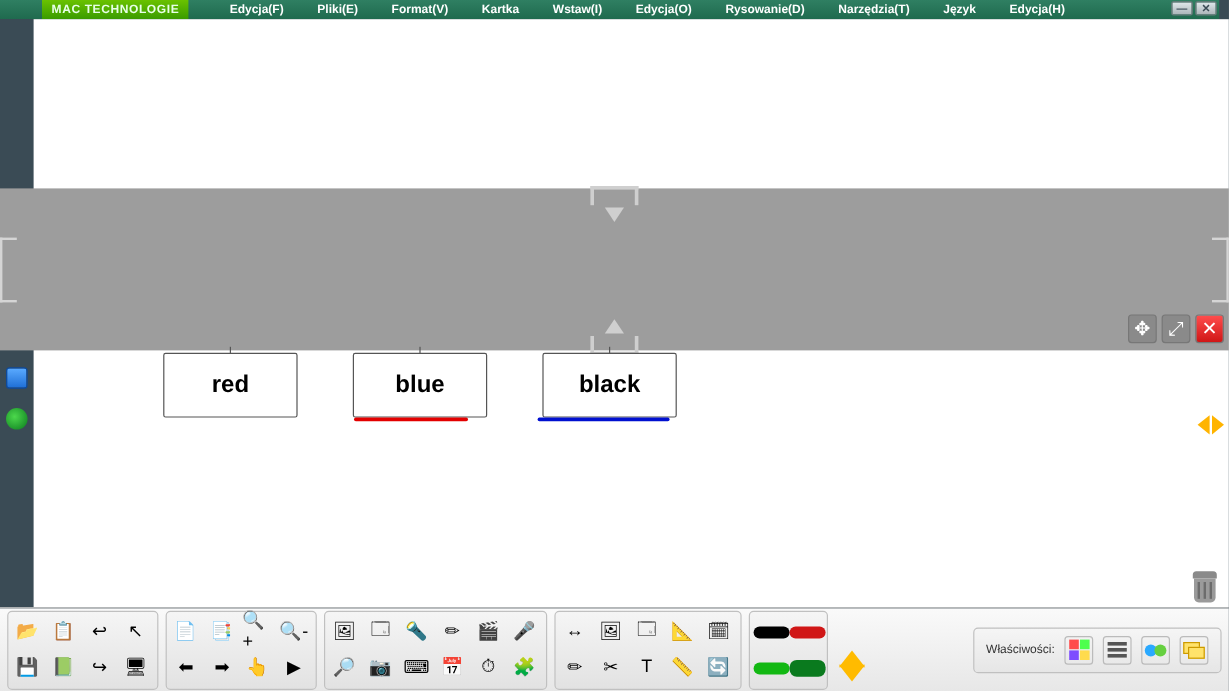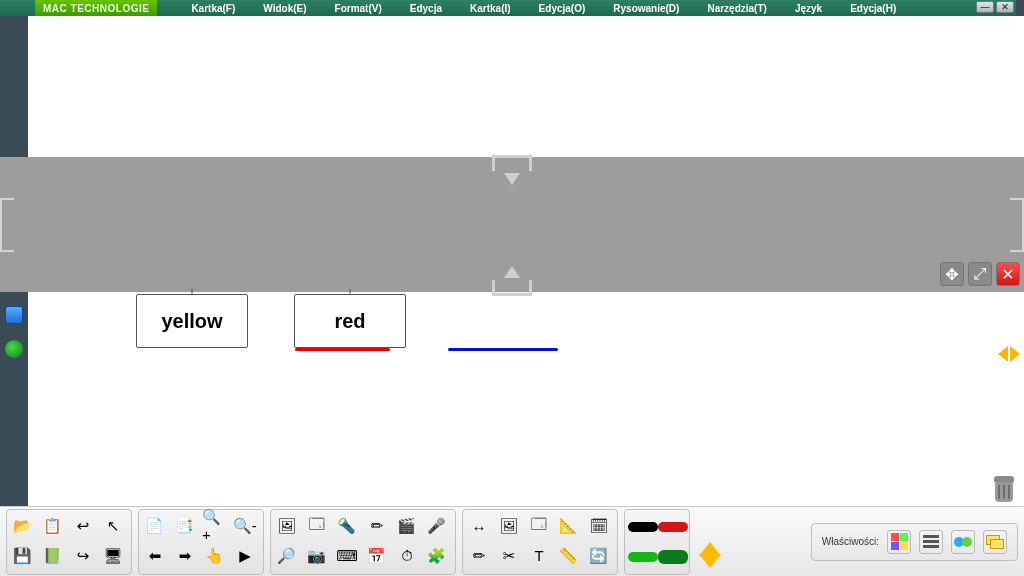--- a/index.html
+++ b/index.html
@@ -119,25 +119,25 @@
   .bigarrow{ width:28px;height:56px; display:flex;align-items:center;justify-content:center;}
   .bigarrow div{width:0;height:0;border-left:11px solid transparent;border-right:11px solid transparent;}
   .bigarrow .up{border-bottom:14px solid #ffbb00;margin-bottom:-2px;}
   .bigarrow .dn{border-top:14px solid #ffbb00;}
 </style>
 </head>
 <body>
 
 <div class="menubar">
   <div class="brand">MAC TECHNOLOGIE</div>
-  <div class="menu-item">Kartka(F)</div>
-  <div class="menu-item">Widok(E)</div>
+  <div class="menu-item">Edycja(F)</div>
+  <div class="menu-item">Pliki(E)</div>
   <div class="menu-item">Format(V)</div>
-  <div class="menu-item">Edycja</div>
-  <div class="menu-item">Kartka(I)</div>
+  <div class="menu-item">Kartka</div>
+  <div class="menu-item">Wstaw(I)</div>
   <div class="menu-item">Edycja(O)</div>
   <div class="menu-item">Rysowanie(D)</div>
   <div class="menu-item">Narzędzia(T)</div>
   <div class="menu-item">Język</div>
   <div class="menu-item">Edycja(H)</div>
   <div class="winbtns">
     <div class="winbtn">—</div>
     <div class="winbtn">✕</div>
   </div>
 </div>
@@ -162,25 +162,29 @@
 </div>
 <div class="ov-icons">
   <div class="ov-btn">✥</div>
   <div class="ov-btn">⤢</div>
   <div class="ov-btn ov-close">✕</div>
 </div>
 
 <div class="cards-row">
   <div class="card">
     <span class="tick"></span>
-      <span>yellow</span>
+      <span>red</span>
   </div>
   <div class="card">
     <span class="tick"></span>
-      <span>red</span>
+      <span>blue</span>
+  </div>
+  <div class="card">
+    <span class="tick"></span>
+      <span>black</span>
   </div>
 </div>
 <div class="underline ul-red"></div>
 <div class="underline ul-blue"></div>
 
 <div class="yarrows"></div>
 
 <div class="trash">
   <div class="lid"></div>
     <div class="bin">

